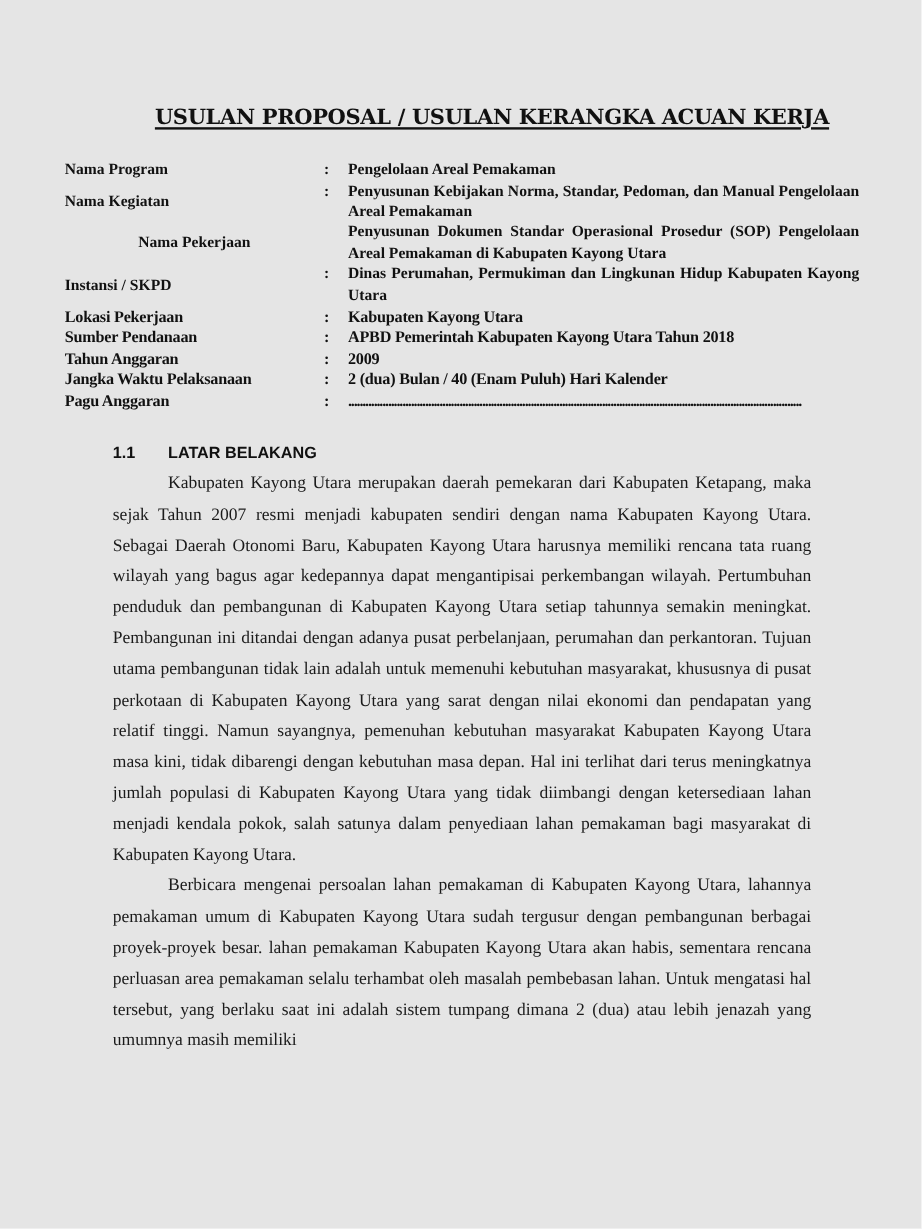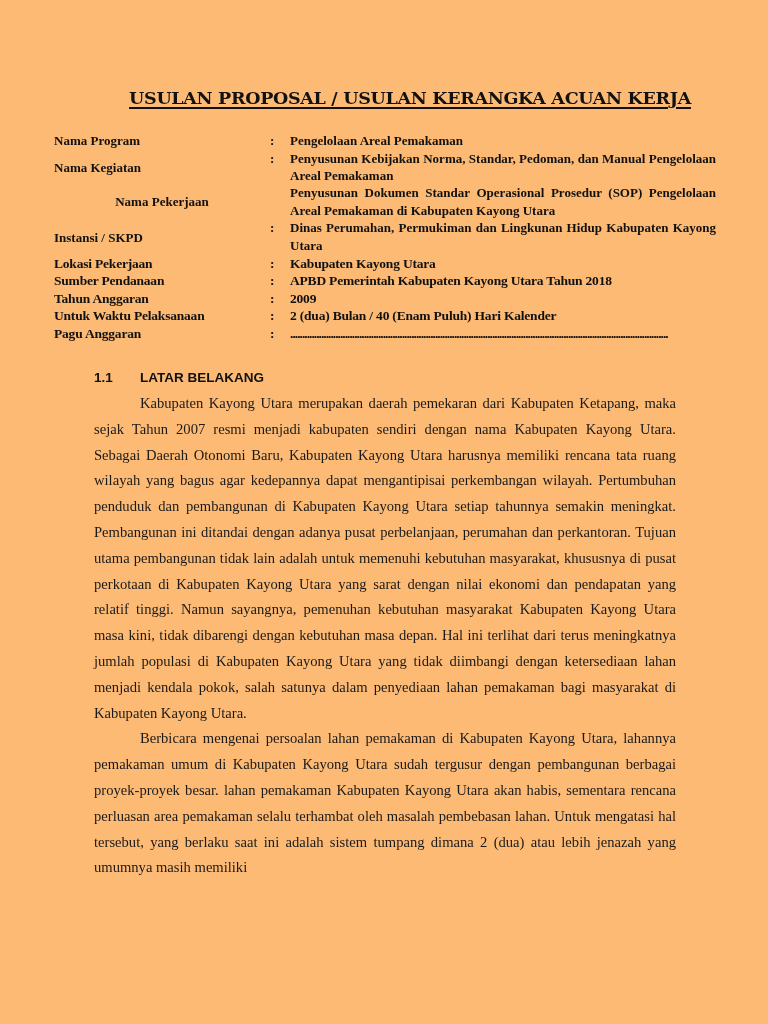--- a/index.html
+++ b/index.html
@@ -1,17 +1,17 @@
 <!DOCTYPE html>
 <html><head>
 <meta charset="utf-8">
 <style>
   html, body { margin: 0; padding: 0; background: #ffffff; }
   body { width: 768px; height: 1024px; overflow: hidden; position: relative; color: #111; }
-  .page { position: absolute; left: 0; top: 0; width: 768px; height: 1024px; background: #fdba74; }
+  .page { position: absolute; left: 0; top: 0; width: 768px; height: 1024px; background: #e5e5e5; }
 
   .title {
     position: absolute; left: 0; top: 88px; width: 820px; text-align: center;
     font-family: "DejaVu Serif", serif; font-weight: bold; font-size: 17.5px;
     text-decoration: underline; text-decoration-thickness: 2px; text-underline-offset: 3px;
     letter-spacing: -0.3px; color: #111;
   }
 
   .info { position: absolute; left: 54px; top: 132px; width: 662px;
     font-family: "DejaVu Serif", serif; font-weight: bold; font-size: 13px; color: #111; }
@@ -80,21 +80,21 @@
         <span class="info-label">Sumber Pendanaan</span>
         <span class="info-colon">:</span>
         <span class="info-value">APBD Pemerintah Kabupaten Kayong Utara Tahun 2018</span>
       </div>
       <div class="info-row">
         <span class="info-label">Tahun Anggaran</span>
         <span class="info-colon">:</span>
         <span class="info-value">2009</span>
       </div>
       <div class="info-row">
-        <span class="info-label">Untuk Waktu Pelaksanaan</span>
+        <span class="info-label">Jangka Waktu Pelaksanaan</span>
         <span class="info-colon">:</span>
         <span class="info-value">2 (dua) Bulan / 40 (Enam Puluh) Hari Kalender</span>
       </div>
       <div class="info-row">
         <span class="info-label">Pagu Anggaran</span>
         <span class="info-colon">:</span>
         <span class="info-value dots">...............................................................................................................................................................</span>
       </div>
     </div>
   </div>

